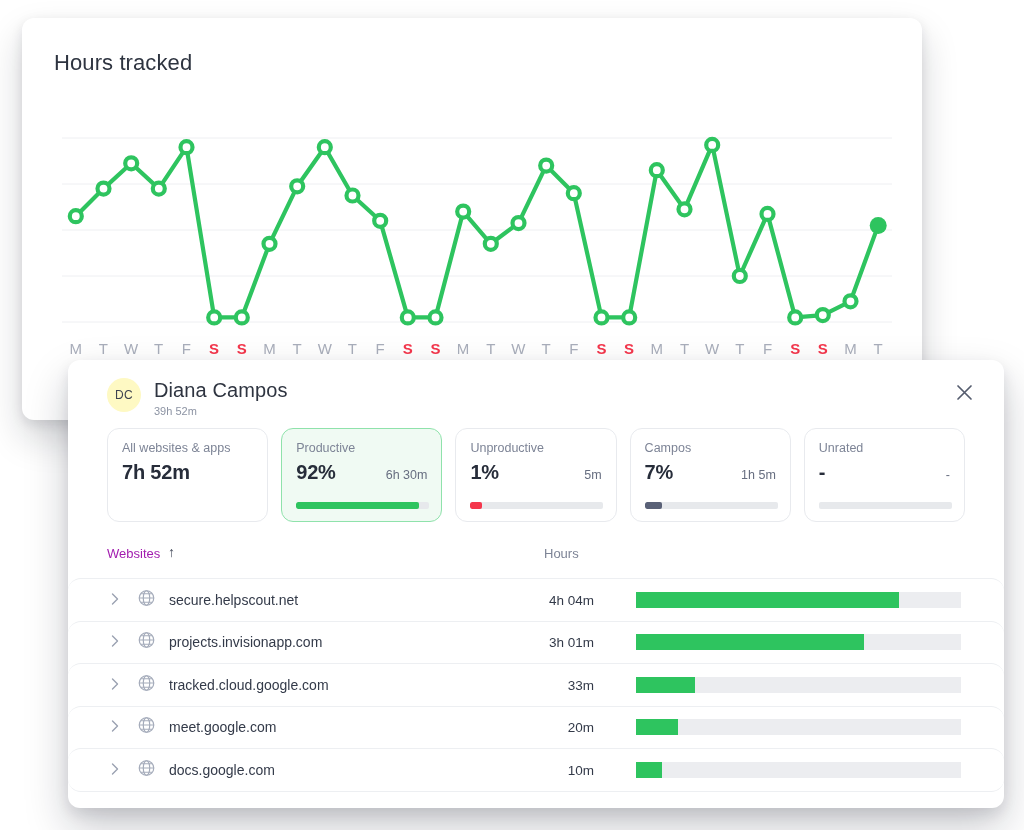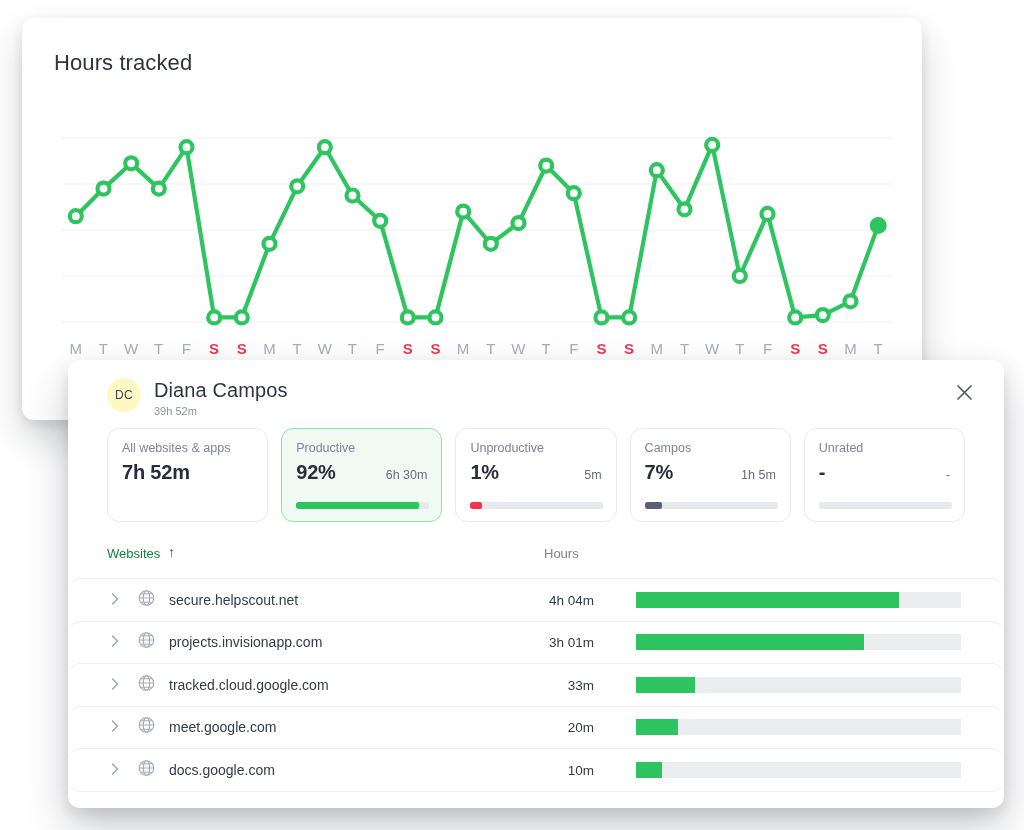--- a/index.html
+++ b/index.html
@@ -209,21 +209,21 @@
     left: 0;
     top: 186px;
     width: 100%;
     height: 32px;
   }
   .th-websites {
     position: absolute;
     left: 39px;
     top: 0;
     font-size: 13px;
-    color: #15803d;
+    color: #a21caf;
   }
   .sort-arrow {
     position: absolute;
     left: 100px;
     top: -2px;
     font-size: 14px;
     color: #414858;
     cursor: pointer;
   }
   .th-time {

